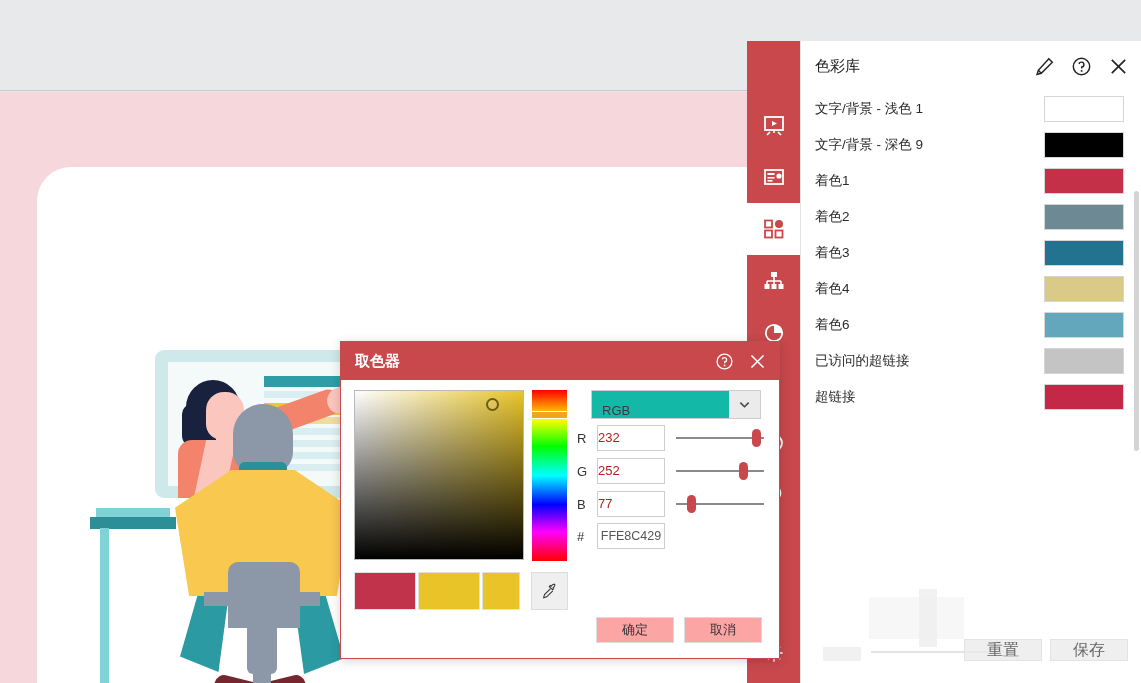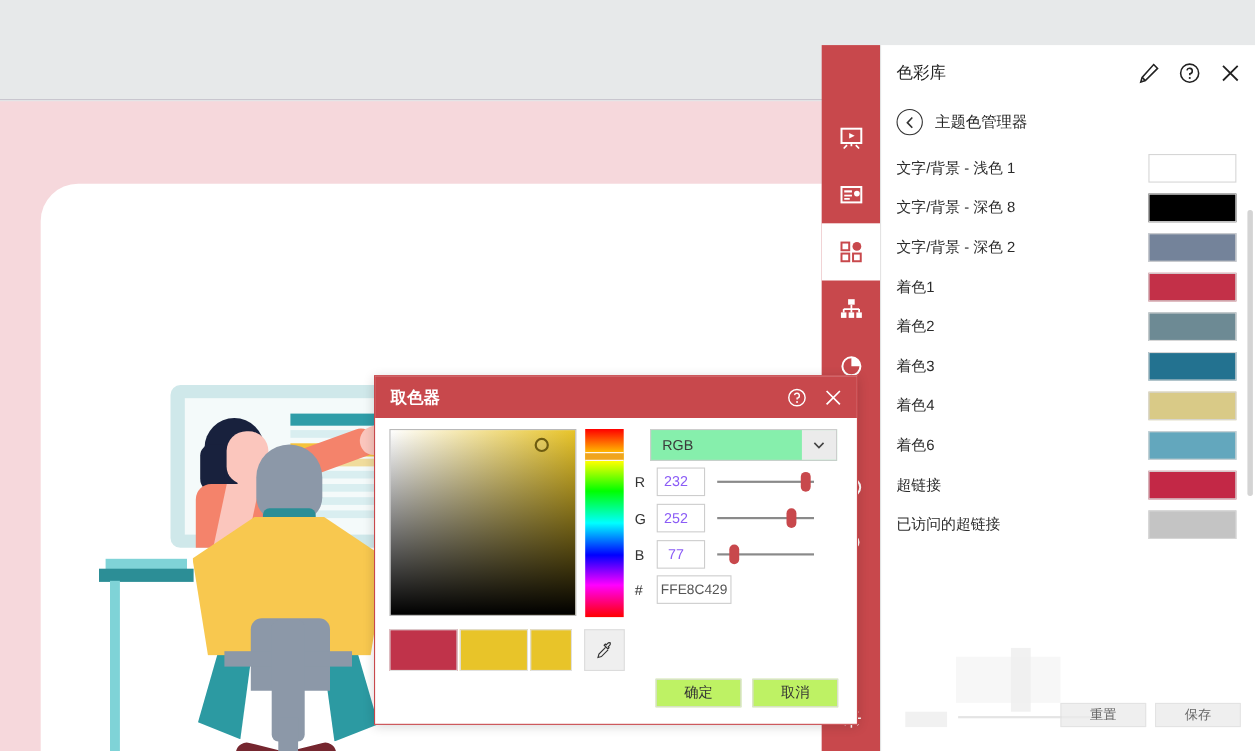--- a/index.html
+++ b/index.html
@@ -202,21 +202,21 @@
     margin-left: auto; width: 80px; height: 26px; border: 1px solid #d6d6d6;
   }
 
   .panel-footer {
     position: absolute; left: 0; bottom: 0; width: 341px; height: 58px;
     display: flex; align-items: center; justify-content: flex-end;
     gap: 8px; padding: 0 14px 8px 0;
   }
   .footer-btn {
     width: 78px; height: 22px; background: #ebebeb; border: 1px solid #dcdcdc;
-    font-size: 12px; color: #3a3a3a; display: flex; align-items: center;
+    font-size: 16px; color: #3a3a3a; display: flex; align-items: center;
     justify-content: center; cursor: pointer; opacity: .78; font-family: Liberation Serif, serif;
   }
 
   
   .ghost1 { position: absolute; left: 68px; bottom: 44px; width: 95px; height: 42px;
             background: #f3f3f3; opacity: .7; }
   .ghost2 { position: absolute; left: 118px; bottom: 36px; width: 18px; height: 58px;
             background: #eeeeee; opacity: .8; }
   .ghost3 { position: absolute; left: 70px; bottom: 30px; width: 140px; height: 2px;
             background: #e4e4e4; }
@@ -261,34 +261,34 @@
       #0000ff 67%, #ff00ff 83%, #ff0000 100%);
     cursor: pointer;
   }
   .hue-sel {
     position: absolute; left: 532px; top: 411px; width: 35px; height: 8px;
     background: #f0a51e; border-top: 1.5px solid #ffffff; border-bottom: 1.5px solid #ffffff;
   }
 
   .fmt-select {
     position: absolute; left: 591px; top: 390px; width: 170px; height: 29px;
-    border: 1px solid #cdcdcd; background: #86efac; display: flex; align-items: center;
+    border: 1px solid #cdcdcd; background: #14b8a6; display: flex; align-items: flex-end;
     cursor: pointer;
   }
   .fmt-select-label { font-size: 13px; color: #3a3a3a; padding-left: 10px; }
   .fmt-caret {
     margin-left: auto; width: 31px; height: 27px; background: #ebebeb;
     display: flex; align-items: center; justify-content: center;
   }
 
   .ch-row { position: absolute; display: flex; align-items: center; }
   .ch-label { width: 12px; font-size: 13px; color: #333; }
   .ch-input {
-    width: 44px; height: 26px; border: 1px solid #cdcdcd; background: #fff;
-    font-size: 13px; color: #8b5cf6; text-align: center; padding-right: 9px;
+    width: 68px; height: 26px; border: 1px solid #cdcdcd; background: #fff;
+    font-size: 13px; color: #b91c1c; text-align: left; padding-right: 9px;
     line-height: 24px; margin-left: 8px; font-family: "Liberation Sans", sans-serif;
   }
   .ch-track {
     position: relative; width: 88px; height: 2px; background: #8a8a8a; margin-left: 11px;
     cursor: pointer;
   }
   .ch-knob {
     position: absolute; top: -8px; width: 9px; height: 18px;
     background: #c8484c; border-radius: 5px;
   }
@@ -300,21 +300,21 @@
 
   .sw-strip { position: absolute; left: 354px; top: 572px; display: flex; gap: 2px; }
   .sw { height: 38px; border: 1px solid #e0e0e0; cursor: pointer; }
   .eyedrop {
     position: absolute; left: 531px; top: 572px; width: 37px; height: 38px;
     background: #efefef; border: 1px solid #dcdcdc;
     display: flex; align-items: center; justify-content: center; cursor: pointer;
   }
   .dlg-btns { position: absolute; left: 596px; top: 617px; display: flex; gap: 10px; }
   .dlg-btn {
-    width: 78px; height: 26px; background: #bef264; border: 1px solid #dcdcdc;
+    width: 78px; height: 26px; background: #fca5a5; border: 1px solid #dcdcdc;
     font-size: 13px; color: #333; display: flex; align-items: center;
     justify-content: center; cursor: pointer;
   }
 </style>
 </head>
 <body>
 
 <div id="root">
 
   <div class="top-strip"></div>
@@ -455,41 +455,29 @@
           </svg>
         </span>
         <span class="hdr-ic">
           <svg width="21" height="21" viewBox="0 0 22 22">
             <path d="M4 4 L18 18 M18 4 L4 18" stroke="#222" stroke-width="1.7"></path>
           </svg>
         </span>
       </div>
     </div>
 
-    <div class="panel-subhdr">
-      <span class="back-circle">
-        <svg width="13" height="13" viewBox="0 0 14 14">
-          <path d="M9 2 L4.2 7 L9 12" fill="none" stroke="#333" stroke-width="1.6"></path>
-        </svg>
-      </span>
-      <span class="subhdr-label">主题色管理器</span>
-    </div>
 
     <div class="theme-list">
       <div class="theme-row">
         <span class="theme-name">文字/背景 - 浅色 1</span>
         <span class="theme-swatch" style="background: rgb(255, 255, 255);"></span>
       </div>
       <div class="theme-row">
-        <span class="theme-name">文字/背景 - 深色 8</span>
+        <span class="theme-name">文字/背景 - 深色 9</span>
         <span class="theme-swatch" style="background: rgb(0, 0, 0);"></span>
-      </div>
-      <div class="theme-row">
-        <span class="theme-name">文字/背景 - 深色 2</span>
-        <span class="theme-swatch" style="background: rgb(116, 131, 154);"></span>
       </div>
       <div class="theme-row">
         <span class="theme-name">着色1</span>
         <span class="theme-swatch" style="background: rgb(195, 48, 72);"></span>
       </div>
       <div class="theme-row">
         <span class="theme-name">着色2</span>
         <span class="theme-swatch" style="background: rgb(109, 138, 148);"></span>
       </div>
       <div class="theme-row">
@@ -498,26 +486,26 @@
       </div>
       <div class="theme-row">
         <span class="theme-name">着色4</span>
         <span class="theme-swatch" style="background: rgb(217, 202, 135);"></span>
       </div>
       <div class="theme-row">
         <span class="theme-name">着色6</span>
         <span class="theme-swatch" style="background: rgb(99, 167, 189);"></span>
       </div>
       <div class="theme-row">
+        <span class="theme-name">已访问的超链接</span>
+        <span class="theme-swatch" style="background: rgb(196, 196, 196);"></span>
+      </div>
+      <div class="theme-row">
         <span class="theme-name">超链接</span>
         <span class="theme-swatch" style="background: rgb(195, 40, 70);"></span>
-      </div>
-      <div class="theme-row">
-        <span class="theme-name">已访问的超链接</span>
-        <span class="theme-swatch" style="background: rgb(196, 196, 196);"></span>
       </div>
     </div>
 
     <div class="panel-scroll"></div>
 
     <div class="ghost1"></div>
     <div class="ghost2"></div>
     <div class="ghost3"></div>
     <div class="ghost4"></div>
 

